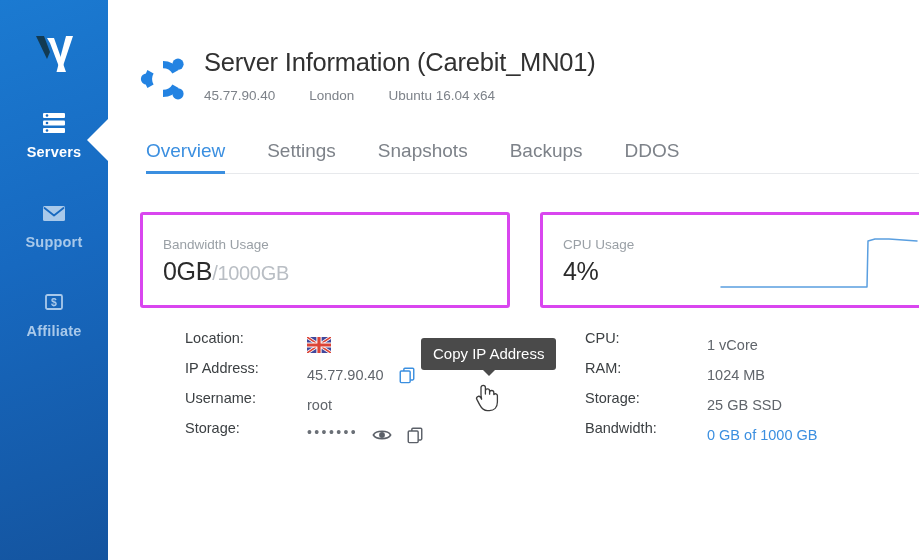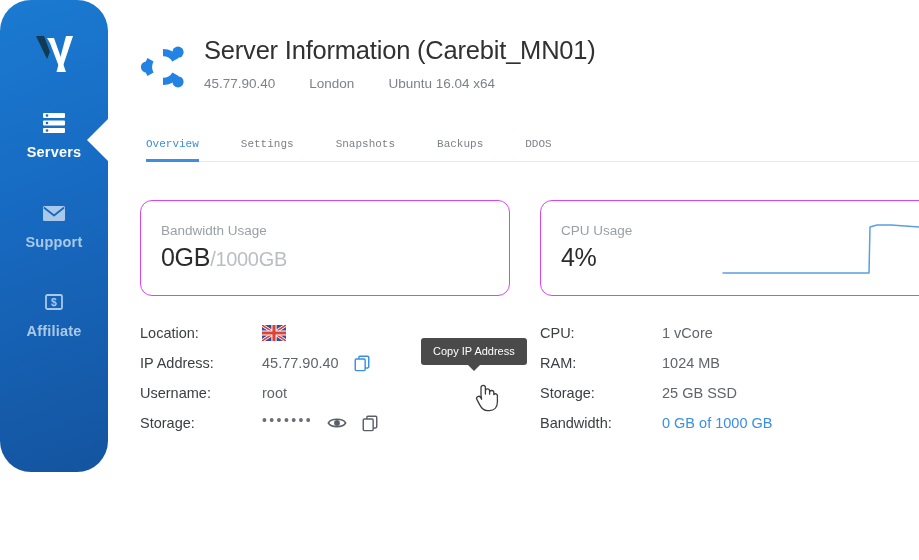--- a/index.html
+++ b/index.html
@@ -7,25 +7,24 @@
     width: 919px; height: 560px;
     overflow: hidden;
     background: #ffffff;
     font-family: "Liberation Sans", sans-serif;
   }
   .app { position: relative; width: 919px; height: 560px; display: flex; }
 
   
   .sidebar {
     position: relative;
-    width: 108px; height: 472px;
+    width: 108px; height: 560px;
     background: linear-gradient(160deg, #1b7ad1 0%, #1769c0 45%, #14549f 100%);
     flex: 0 0 108px;
     overflow: hidden;
-    border-radius: 31px;
   }
   .logo {
     position: absolute; left: 0; top: 22px;
     width: 108px; height: 62px;
     display: flex; align-items: center; justify-content: center;
   }
   .nav { position: absolute; left: 0; top: 104px; width: 108px; }
   .nav-item {
     position: relative;
     width: 108px;
@@ -56,21 +55,21 @@
   }
 
   
   .main {
     position: relative;
     flex: 1 1 auto;
     height: 560px;
     background: #ffffff;
     overflow: hidden;
   }
-  .header { position: relative; padding: 34px 0 0 26px; }
+  .header { position: relative; padding: 18px 0 0 26px; margin-top: 28px; }
   .header-top { display: flex; align-items: flex-start; }
   .os-logo { width: 58px; height: 58px; flex: 0 0 58px; margin-top: 4px; }
   .header-text { margin-left: 12px; padding-top: 2px; }
   .page-title {
     font-size: 25.5px;
     color: #313131;
     font-weight: normal;
     letter-spacing: -0.2px;
     line-height: 1.1;
     white-space: nowrap;
@@ -97,48 +96,47 @@
   }
   .tabs::after {
     content: "";
     position: absolute;
     left: 12px; right: -30px; bottom: 0;
     height: 1px;
     background: #e7e9ec;
   }
   .tab {
     position: relative;
-    font-size: 11px;
+    font-size: 19px;
     color: #7d8289;
     padding: 0 0 12px 0;
     margin-right: 42px;
     white-space: nowrap;
     cursor: pointer;
-    font-family: Liberation Mono, monospace;
   }
   .tab.active { color: #3b8fe0; }
   .tab.active::after {
     content: "";
     position: absolute;
     left: 0; right: 0; bottom: 0;
     height: 3px;
     background: #3b8fe0;
     z-index: 2;
   }
 
   
   .cards {
     display: flex;
     margin-top: 38px;
     padding-left: 32px;
   }
   .card {
     position: relative;
-    border: 1px solid #d946ef;
-    border-radius: 12px;
+    border: 3px solid #d946ef;
+    border-radius: 3px;
     height: 96px;
     background: #fff;
     overflow: hidden;
   }
   .card-bw { width: 370px; flex: 0 0 370px; }
   .card-cpu { width: 400px; flex: 0 0 400px; margin-left: 30px; }
   .card-label {
     position: absolute;
     left: 20px; top: 22px;
     font-size: 13.5px;
@@ -157,22 +155,22 @@
   
   .details {
     display: flex;
     margin-top: 22px;
     padding-left: 32px;
   }
   .detail-col { width: 370px; flex: 0 0 370px; }
   .detail-col.right { margin-left: 30px; width: 400px; flex: 0 0 400px; }
   .drow {
     display: flex;
-    align-items: center;
     height: 30px;
+    margin-left: 45px;
   }
   .dlabel {
     width: 122px; flex: 0 0 122px;
     font-size: 14.5px;
     color: #3c4043;
   }
   .dvalue {
     font-size: 14.5px;
     color: #60656b;
     display: flex;
@@ -194,21 +192,21 @@
     cursor: pointer;
   }
   .icon-btn + .icon-btn { margin-left: 14px; }
 
   
   .tooltip {
     position: absolute;
     left: 313px; top: 338px;
     background: #4a4a4a;
     color: #ffffff;
-    font-size: 11px;
+    font-size: 15px;
     padding: 7px 12px 8px 12px;
     border-radius: 3px;
     white-space: nowrap;
     z-index: 30;
     text-align: right;
   }
   .tooltip::after {
     content: "";
     position: absolute;
     left: 50%; bottom: -6px;

